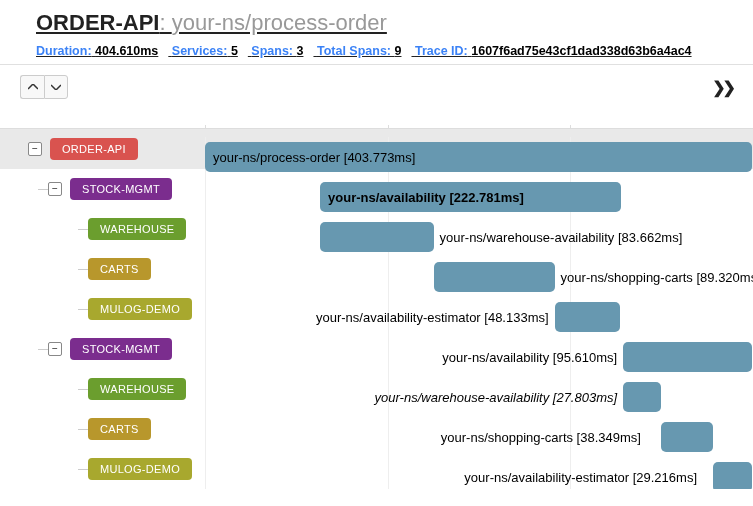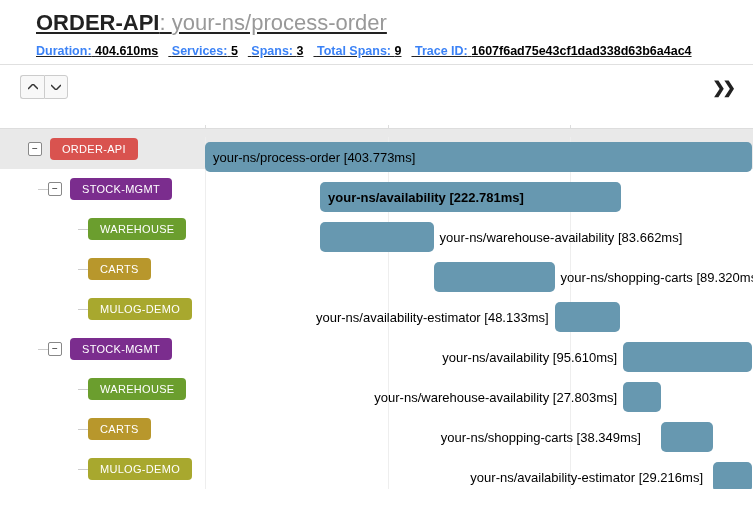--- a/index.html
+++ b/index.html
@@ -164,21 +164,21 @@
       <div class="row">
         <div class="label-area" style="padding-left: 88px;">
           <div class="tree-line-h" style="left: 78px; width: 10px; top: 20px;"></div>
           <div class="tag" style="background: rgb(107, 158, 46);">WAREHOUSE</div>
         </div>
         <div class="bar-area">
           <div class="gridline" style="left: 0%;"></div>
           <div class="gridline" style="left: 33.33%;"></div>
           <div class="gridline" style="left: 66.66%;"></div>
           <div class="bar" style="left: 76.3%; width: 6.9%; background: rgb(103, 152, 176);"></div>
-          <div class="bar-label-out" style="right: 23.7%; padding-right: 6px;">your-ns/warehouse-availability [27.803ms]</div>
+          <div class="bar-label-out" style="right: 23.7%; padding-right: 6px; font-style: italic;">your-ns/warehouse-availability [27.803ms]</div>
         </div>
       </div>
       <div class="row">
         <div class="label-area" style="padding-left: 88px;">
           <div class="tree-line-h" style="left: 78px; width: 10px; top: 20px;"></div>
           <div class="tag" style="background: rgb(184, 151, 44);">CARTS</div>
         </div>
         <div class="bar-area">
           <div class="gridline" style="left: 0%;"></div>
           <div class="gridline" style="left: 33.33%;"></div>
@@ -190,17 +190,17 @@
       <div class="row">
         <div class="label-area" style="padding-left: 88px;">
           <div class="tree-line-h" style="left: 78px; width: 10px; top: 20px;"></div>
           <div class="tag" style="background: rgb(168, 168, 46);">MULOG-DEMO</div>
         </div>
         <div class="bar-area">
           <div class="gridline" style="left: 0%;"></div>
           <div class="gridline" style="left: 33.33%;"></div>
           <div class="gridline" style="left: 66.66%;"></div>
           <div class="bar" style="left: 92.7%; width: 7.2%; background: rgb(103, 152, 176);"></div>
-          <div class="bar-label-out" style="right: 7.3%; padding-right: 10px;">your-ns/availability-estimator [29.216ms]</div>
+          <div class="bar-label-out" style="right: 7.3%; padding-right: 16px;">your-ns/availability-estimator [29.216ms]</div>
         </div>
       </div>
     </div>
 </div>
 
 </body></html>

